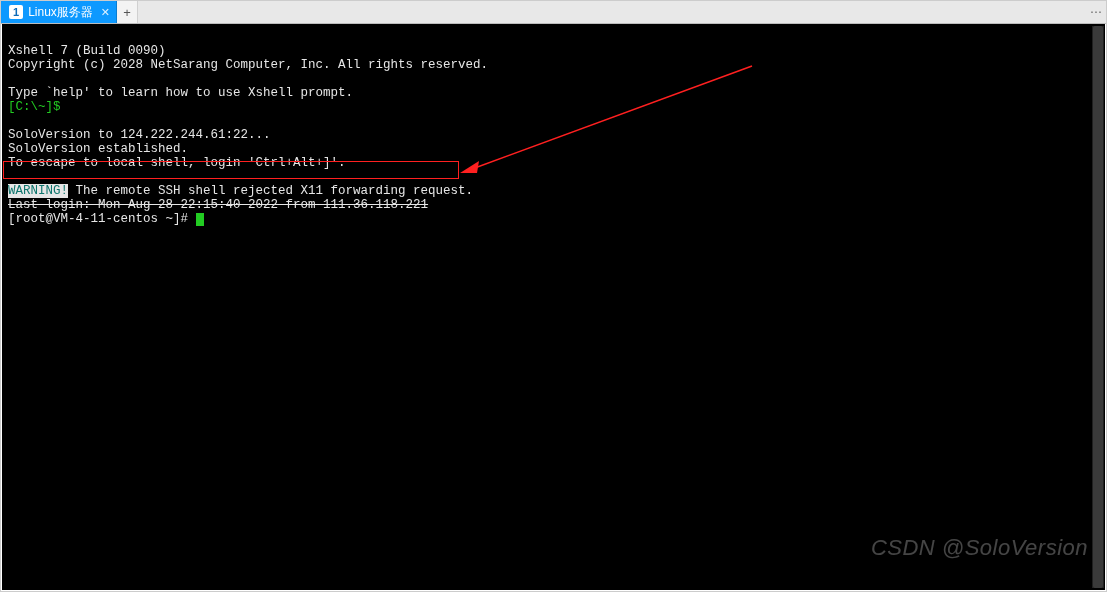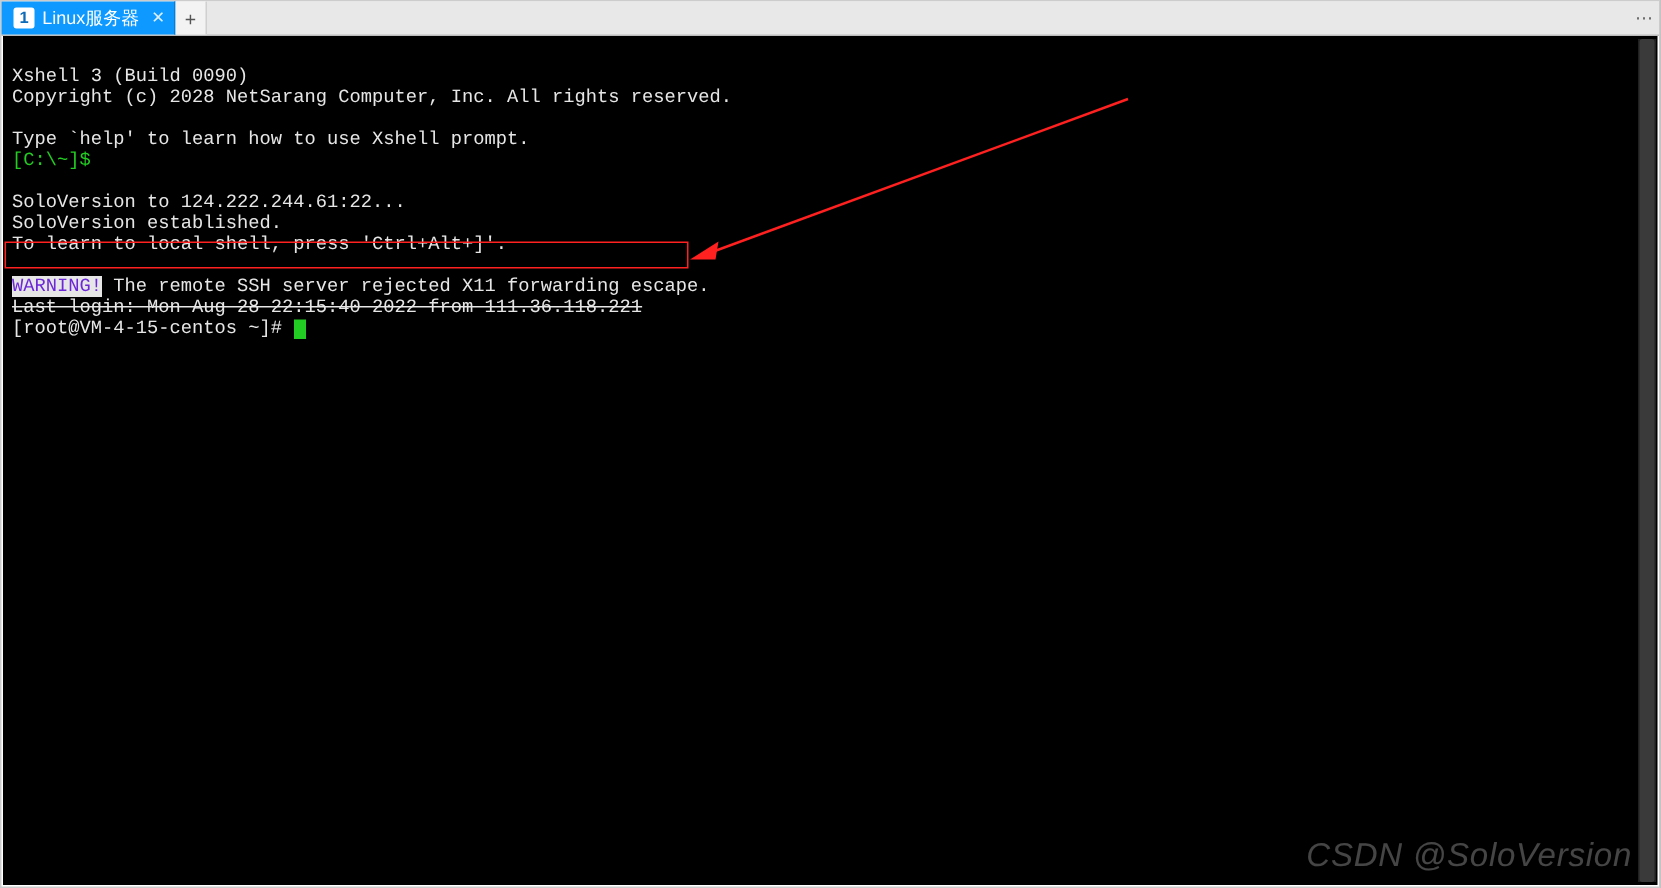--- a/index.html
+++ b/index.html
@@ -8,32 +8,32 @@
   .tabbar{height:22px;background:#e8e8e8;border-bottom:1px solid #bcbcbc;display:flex;align-items:stretch;font-family:"Segoe UI",Arial,sans-serif;font-size:12px}
   .tab{display:flex;align-items:center;padding:0 6px 0 8px;background:#0d99ff;color:#fff;border-right:1px solid #0a7dd1;cursor:pointer}
   .tab .badge{display:inline-block;background:#fff;color:#0d6bb8;border-radius:2px;font-weight:bold;padding:0 4px;margin-right:5px;font-size:11px;line-height:14px}
   .tab .close{margin-left:8px;opacity:.85;font-size:11px;line-height:1}
   .addtab{width:20px;display:flex;align-items:center;justify-content:center;color:#555;background:#f3f3f3;border-right:1px solid #d0d0d0;cursor:pointer;font-size:13px}
   .tabbar-spacer{flex:1}
   .tabbar-menu{width:20px;display:flex;align-items:center;justify-content:center;color:#666;cursor:pointer}
   
   .term{position:absolute;left:1px;right:1px;top:23px;bottom:1px;background:#000;color:#e6e6e6;font-size:12.5px;line-height:14px;padding:6px 6px 0 6px;white-space:pre;overflow:hidden}
   .green{color:#22cc22}
-  .inv{background:#e6e6e6;color:#6d28d9}
+  .inv{background:#e6e6e6;color:#0f766e}
   .strike{text-decoration:line-through}
   .promptline{color:#e6e6e6}
   .cursor{display:inline-block;width:8px;height:13px;background:#22cc22;vertical-align:text-bottom}
   
   .annot-box{position:absolute;border:1.5px solid #ff2020;pointer-events:none}
   .arrow{position:absolute;pointer-events:none}
   
   .vscroll{position:absolute;right:2px;top:25px;bottom:3px;width:12px;background:#202020}
   .vscroll .thumb{position:absolute;left:1px;right:1px;top:0;height:100%;background:#3a3a3a;border-radius:2px}
   
-  .watermark{position:absolute;right:18px;bottom:8px;color:rgba(230,230,230,.30);font-family:Arial,sans-serif;font-size:22px;font-style:italic;letter-spacing:.5px;pointer-events:none}
+  .watermark{position:absolute;right:18px;bottom:30px;color:rgba(230,230,230,.30);font-family:Arial,sans-serif;font-size:22px;font-style:italic;letter-spacing:.5px;pointer-events:none}
 </style>
 </head>
 <body>
 
 <div class="app">
 
   <div class="tabbar">
     <div class="tab">
       <span class="badge">1</span>
       <span>Linux服务器</span>
@@ -42,33 +42,33 @@
     <div class="addtab">
       <span>+</span>
     </div>
     <div class="tabbar-spacer"></div>
     <div class="tabbar-menu">
       <span>⋯</span>
     </div>
   </div>
 
   <div class="term">
-<span>Xshell 3 (Build 0090)</span>
+<span>Xshell 7 (Build 0090)</span>
 <span>Copyright (c) 2028 NetSarang Computer, Inc. All rights reserved.</span>
 <span></span>
 <span>Type `help' to learn how to use Xshell prompt.</span>
 <span class="green">[C:\~]$</span>
 <span></span>
 <span>SoloVersion to 124.222.244.61:22...</span>
 <span>SoloVersion established.</span>
-<span>To learn to local shell, press 'Ctrl+Alt+]'.</span>
+<span>To escape to local shell, login 'Ctrl+Alt+]'.</span>
 <span></span>
-<span><span class="inv">WARNING!</span><span> The remote SSH server rejected X11 forwarding escape.</span></span>
+<span><span class="inv">WARNING!</span><span> The remote SSH shell rejected X11 forwarding request.</span></span>
 <span class="strike">Last login: Mon Aug 28 22:15:40 2022 from 111.36.118.221</span>
-<span class="promptline"><span>[root@VM-4-15-centos ~]# </span><span class="cursor"></span></span>
+<span class="promptline"><span>[root@VM-4-11-centos ~]# </span><span class="cursor"></span></span>
   </div>
 
   <div class="vscroll">
     <div class="thumb"></div>
   </div>
 
   <div class="annot-box" style="left:2px;top:160px;width:454px;height:16px"></div>
 
   <svg class="arrow" style="left:456px;top:60px;width:300px;height:120px" viewBox="0 0 300 120">
     <line x1="295" y1="5" x2="15" y2="108" stroke="#ff2020" stroke-width="1.6"></line>

